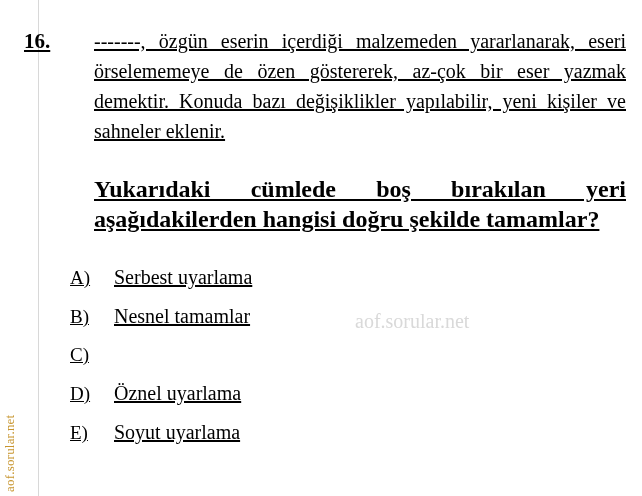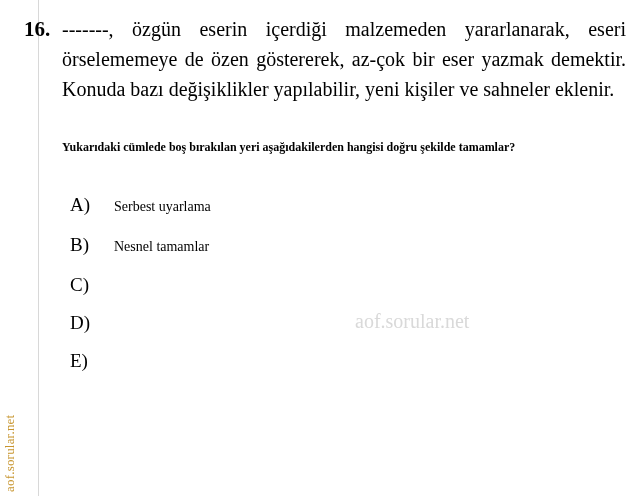--- a/index.html
+++ b/index.html
@@ -54,53 +54,55 @@
     color: #d9d9d9;
     font-family: "Liberation Serif", serif;
     font-size: 20px;
     white-space: nowrap;
     pointer-events: none;
   }
 
   .question-block {
     position: absolute;
     left: 18px;
-    top: 14px;
+    top: 26px;
     width: 612px;
+    text-decoration: underline;
   }
 
   .q-row {
     display: flex;
     align-items: flex-start;
   }
   .q-number {
     width: 44px;
     flex: 0 0 44px;
     font-size: 21px;
     font-weight: bold;
     text-align: left;
     padding-left: 6px;
     box-sizing: border-box;
     line-height: 30px;
   }
   .q-body {
     flex: 1 1 auto;
     padding-right: 4px;
+    margin-left: 32px;
   }
   .q-text {
     font-size: 20px;
     line-height: 30px;
     text-align: justify;
     text-align-last: left;
     word-spacing: 0px;
   }
 
   .q-prompt {
     margin-top: 28px;
-    font-size: 12px;
+    font-size: 24px;
     font-weight: bold;
     line-height: 30px;
     text-align: justify;
     text-align-last: left;
   }
 
   .options {
     margin-top: 30px;
     margin-left: 52px;
   }
@@ -109,21 +111,21 @@
     align-items: baseline;
     margin-bottom: 12px;
   }
   .opt-letter {
     width: 44px;
     flex: 0 0 44px;
     font-size: 19px;
     line-height: 26px;
   }
   .opt-text {
-    font-size: 14px;
+    font-size: 20px;
     line-height: 26px;
   }
 </style>
 </head>
 <body>
 
 <div class="page">
 
   <div class="left-rule"></div>
 
@@ -152,21 +154,23 @@
         <div class="opt-letter">B)</div>
         <div class="opt-text">Nesnel tamamlar</div>
       </div>
 
       <div class="option">
         <div class="opt-letter">C)</div>
       </div>
 
       <div class="option">
         <div class="opt-letter">D)</div>
+        <div class="opt-text">Öznel uyarlama</div>
       </div>
 
       <div class="option">
         <div class="opt-letter">E)</div>
+        <div class="opt-text">Soyut uyarlama</div>
       </div>
 
     </div>
   </div>
 </div>
 
 </body></html>

